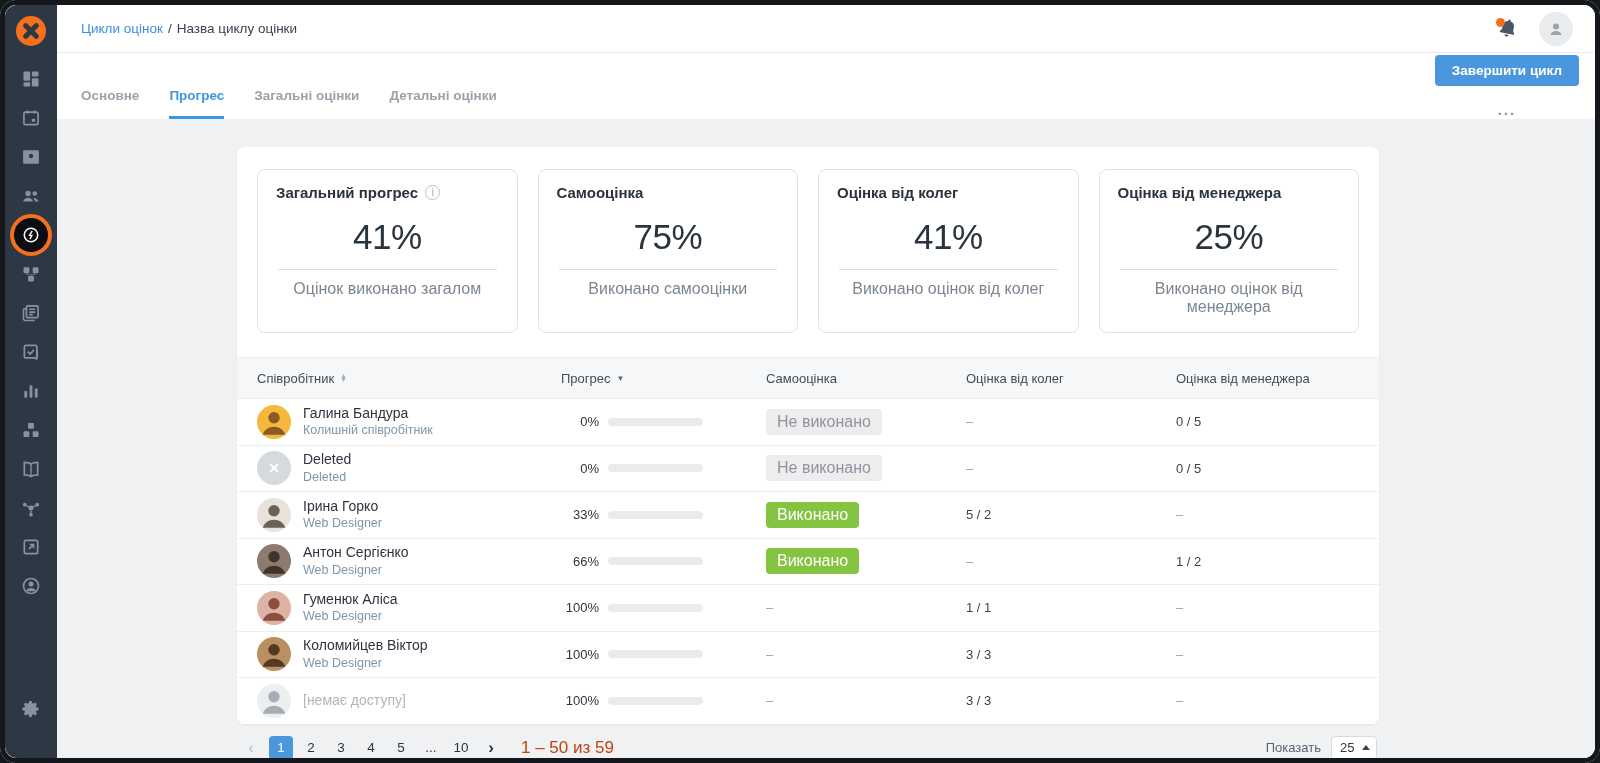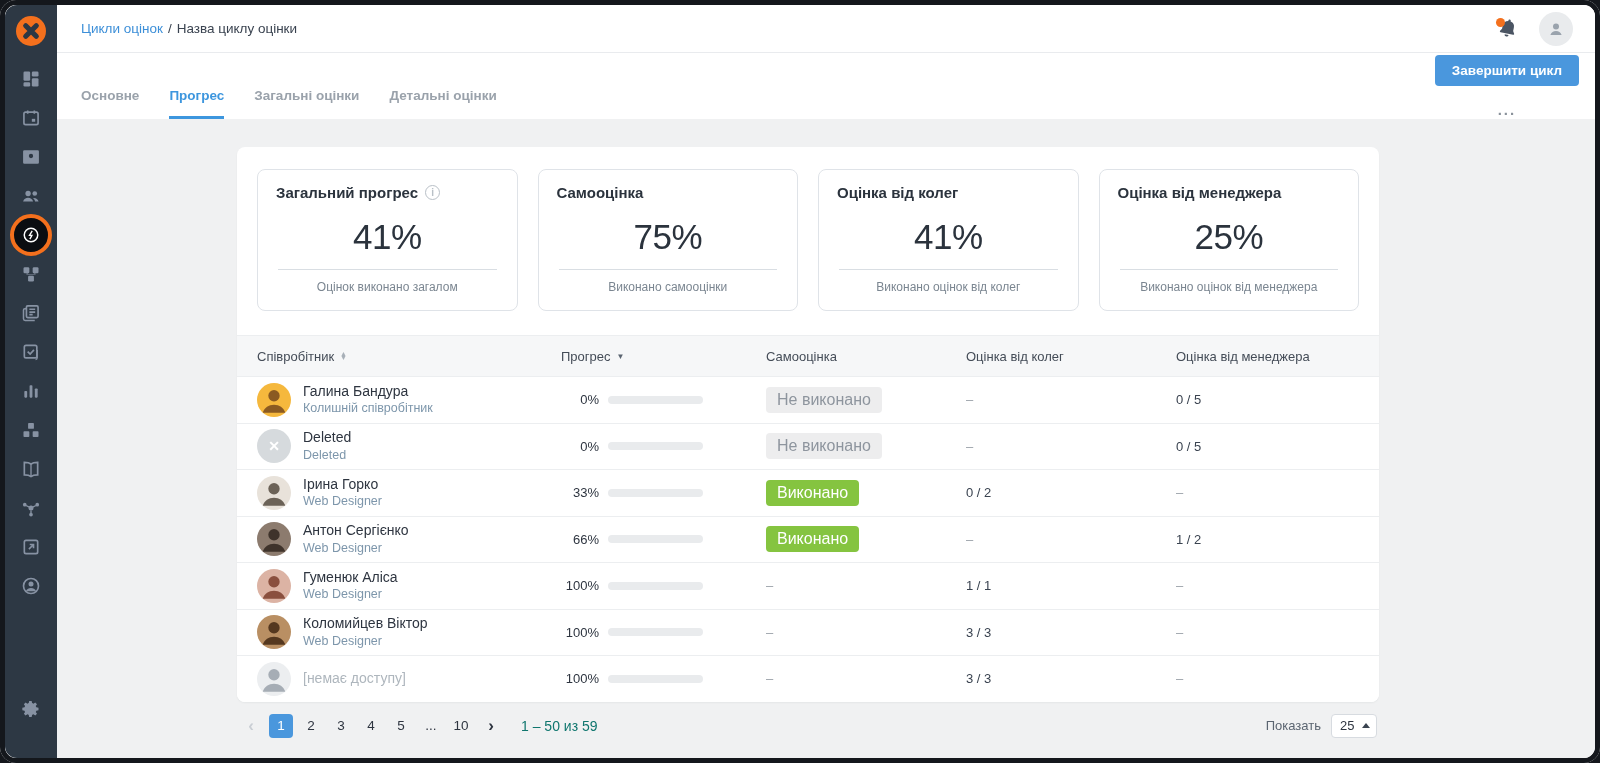--- a/index.html
+++ b/index.html
@@ -42,21 +42,21 @@
   .content { flex:1; padding:28px 0 0 180px; overflow:hidden; }
   .panel { width:1142px; background:#ffffff; border-radius:8px; box-shadow:0 1px 2px rgba(20,30,40,.05); overflow:hidden; }
 
   .stat-cards { display:grid; grid-template-columns:repeat(4,1fr); gap:20px; padding:22px 20px 24px; }
   .stat-card { border:1px solid #dfe3e8; border-radius:8px; padding:14px 18px 16px; background:#ffffff; }
   .stat-card .card-title-row { display:flex; align-items:center; gap:7px; }
   .stat-card .card-title { font-size:15px; font-weight:700; color:#2b333d; }
   .info-icon { width:15px; height:15px; border:1px solid #b9c0c7; border-radius:50%; color:#b9c0c7; font-size:10px; display:flex; align-items:center; justify-content:center; font-weight:700; cursor:pointer; }
   .stat-card .card-value { text-align:center; font-size:35px; font-weight:400; color:#2b333d; margin-top:16px; letter-spacing:-.5px; }
   .stat-card .card-divider { height:1px; background:#d9dee3; margin:12px 2px 10px; }
-  .stat-card .card-caption { text-align:center; font-size:12px; color:#7b8691; }
+  .stat-card .card-caption { text-align:center; font-size:16px; color:#7b8691; }
 
   
   .thead, .trow { display:grid; grid-template-columns:304px 205px 200px 210px 1fr; align-items:center; padding:0 20px; }
   .thead { height:41px; background:#f6f7f8; border-top:1px solid #eceef0; font-size:13px; color:#444c57; }
   .th { display:flex; align-items:center; gap:6px; cursor:pointer; }
   .sort-both { display:inline-flex; flex-direction:column; line-height:4px; font-size:7px; color:#a8b0b8; }
   .sort-desc { font-size:8px; color:#5a6470; }
   .trow { height:46.5px; border-top:1px solid #eceef0; background:#ffffff; }
   .trow:first-of-type { border-top:none; }
   .emp { display:flex; align-items:center; gap:12px; }
@@ -78,21 +78,21 @@
   .cellval { font-size:13px; color:#3a4350; }
 
   
   .pager-row { width:1142px; display:flex; align-items:center; justify-content:space-between; margin-top:12px; padding:0 2px; }
   .pager-left { display:flex; align-items:center; gap:6px; }
   .pg { min-width:24px; height:24px; display:flex; align-items:center; justify-content:center; font-size:13.5px; color:#2e3540; border-radius:4px; cursor:pointer; padding:0 4px; }
   .pg.active { background:#4a97dd; color:#ffffff; }
   .pg.chev { font-size:17px; font-weight:700; }
   .pg.chev.disabled { color:#c9ced4; cursor:default; }
   .pg.dots { cursor:default; }
-  .pg-range { font-size:14px; color:#0f766e; margin-left:12px; }
+  .pg-range { font-size:17px; color:#c2410c; margin-left:12px; }
   .pager-right { display:flex; align-items:center; gap:10px; }
   .show-label { font-size:13px; color:#5b6571; }
   .size-select { width:46px; height:24px; background:#ffffff; border:1px solid #d7dbe0; border-radius:4px; display:flex; align-items:center; justify-content:space-between; padding:0 6px 0 8px; font-size:13px; color:#2e3540; cursor:pointer; }
   .size-caret { width:0; height:0; border-left:4px solid transparent; border-right:4px solid transparent; border-bottom:5px solid #3a4350; }
 </style>
 </head>
 <body>
 
 <div class="window">
 <div class="frame">
@@ -393,21 +393,21 @@
             <span>
                   <div class="emp-name">Ірина Горко</div>
                   <div class="emp-sub">Web Designer</div>
                 </span>
           </div>
           <div class="prog">
                 <span class="prog-pct">33%</span>
                 <span class="prog-track"><span class="prog-fill" style="width: 33%; background-color: rgb(226, 87, 76);"></span></span>
               </div>
           <div><span class="badge green">Виконано</span></div>
-          <div class="cellval">0 / 2</div>
+          <div class="cellval">5 / 2</div>
           <div class="dash">–</div>
         </div>
 
         <div class="trow">
           <div class="emp">
             <span class="avatar" style="background-color: rgb(140, 123, 110);">
                   <svg viewBox="0 0 24 24" style="fill: rgb(63, 51, 43);">
                     <circle cx="12" cy="9" r="4"></circle>
                     <path d="M4 21c1.3-3.8 4.2-5.7 8-5.7s6.7 1.9 8 5.7z"></path>
                   </svg>

